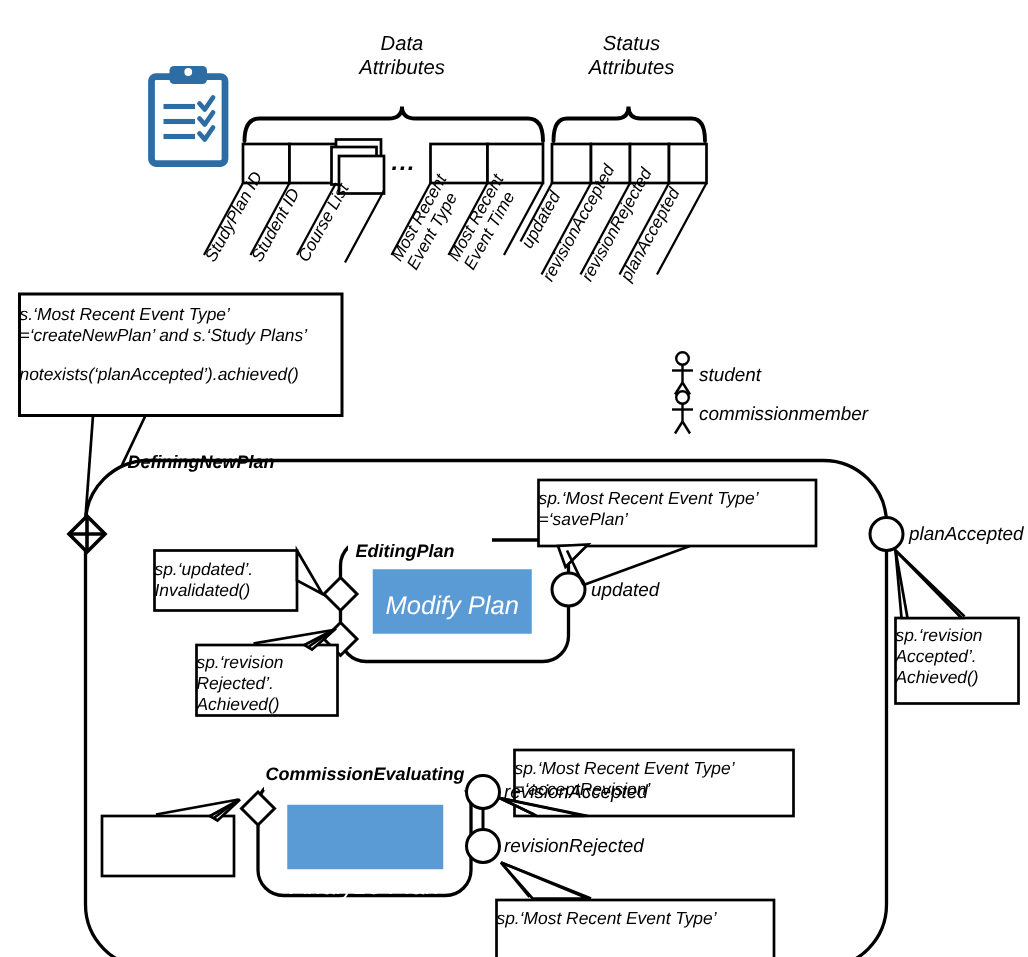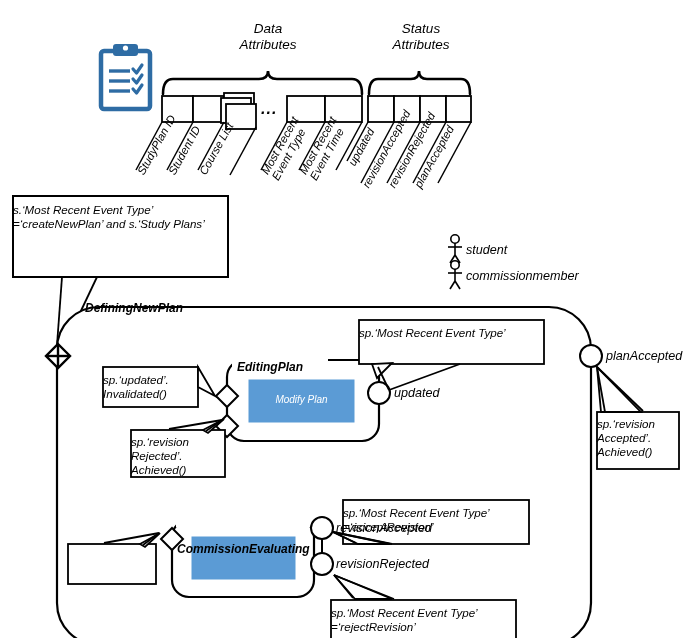--- a/index.html
+++ b/index.html
@@ -12,21 +12,21 @@
   svg.layer{position:absolute;left:0;top:0;width:685px;height:638px;overflow:visible;}
 
   
   .txt{position:absolute;white-space:pre;line-height:1.18;}
   .ctr{position:absolute;text-align:center;line-height:1.2;}
   .bracket-label{font-size:13.5px;text-align:center;line-height:1.22;}
   .note{font-size:11.6px;text-align:left;line-height:1.22;}
   .statename{font-size:12px;font-weight:bold;}
   .portlabel{font-size:12.6px;}
   .actorlabel{font-size:12.6px;}
-  .actionlabel{font-size:10px;color:#ffffff;text-align:center;}
+  .actionlabel{font-size:17px;color:#ffffff;text-align:center;}
   .rot{
     position:absolute;font-size:11.4px;white-space:nowrap;
     transform-origin:left top;transform:rotate(-61deg);
   }
   .dots{position:absolute;font-size:16px;letter-spacing:1px;font-weight:bold;}
 </style>
 </head>
 <body>
 
 <div id="root">
@@ -211,60 +211,61 @@
 
   <div class="rot" style="left:346px;top:147px;">updated</div>
   <div class="rot" style="left:360px;top:169px;">revisionAccepted</div>
   <div class="rot" style="left:386px;top:169px;">revisionRejected</div>
   <div class="rot" style="left:412px;top:169px;">planAccepted</div>
 
   <div class="ctr note" style="left:13px;top:188px;width:215px;">
     <div>s.‘Most Recent Event Type’</div>
     <div>=‘createNewPlan’ and s.‘Study Plans’</div>
     <div style="height:12px;"></div>
+    <div>notexists(‘planAccepted’).achieved()</div>
   </div>
 
   <div class="txt actorlabel" style="left:466px;top:228px;">student</div>
   <div class="txt actorlabel" style="left:466px;top:254px;">commissionmember</div>
 
   <div class="txt statename" style="left:85px;top:286px;">DefiningNewPlan</div>
   <div class="txt statename" style="left:237px;top:345px;">EditingPlan</div>
-  <div class="txt statename" style="left:177px;top:494px;margin-top:33px;">CommissionEvaluating</div>
+  <div class="txt statename" style="left:177px;top:494px;">CommissionEvaluating</div>
 
   <div class="actionlabel" style="position:absolute;left:249px;top:379px;width:105px;">Modify Plan</div>
   <div class="actionlabel" style="position:absolute;left:192px;top:536px;width:103px;margin-top:30px;">Analyze Plan</div>
 
   <div class="txt portlabel" style="left:394px;top:371px;">updated</div>
   <div class="txt portlabel" style="left:606px;top:334px;">planAccepted</div>
   <div class="txt portlabel" style="left:336px;top:506px;">revisionAccepted</div>
   <div class="txt portlabel" style="left:336px;top:542px;">revisionRejected</div>
 
   <div class="ctr note" style="left:359px;top:311px;width:185px;">
     <div>sp.‘Most Recent Event Type’</div>
+    <div>=‘savePlan’</div>
   </div>
 
   <div class="ctr note" style="left:103px;top:358px;width:95px;">
     <div>sp.‘updated’.</div>
     <div>Invalidated()</div>
   </div>
 
   <div class="ctr note" style="left:131px;top:420px;width:94px;">
     <div>sp.‘revision</div>
     <div>Rejected’.</div>
     <div>Achieved()</div>
   </div>
 
   <div class="ctr note" style="left:343px;top:491px;width:186px;">
     <div>sp.‘Most Recent Event Type’</div>
     <div>=‘acceptRevision’</div>
   </div>
 
   <div class="ctr note" style="left:331px;top:591px;width:185px;">
     <div>sp.‘Most Recent Event Type’</div>
-    <div>=‘rejectRevision’</div>
   </div>
 
 
   <div class="ctr note" style="left:597px;top:402px;width:82px;">
     <div>sp.‘revision</div>
     <div>Accepted’.</div>
     <div>Achieved()</div>
   </div>
 
 </div>

